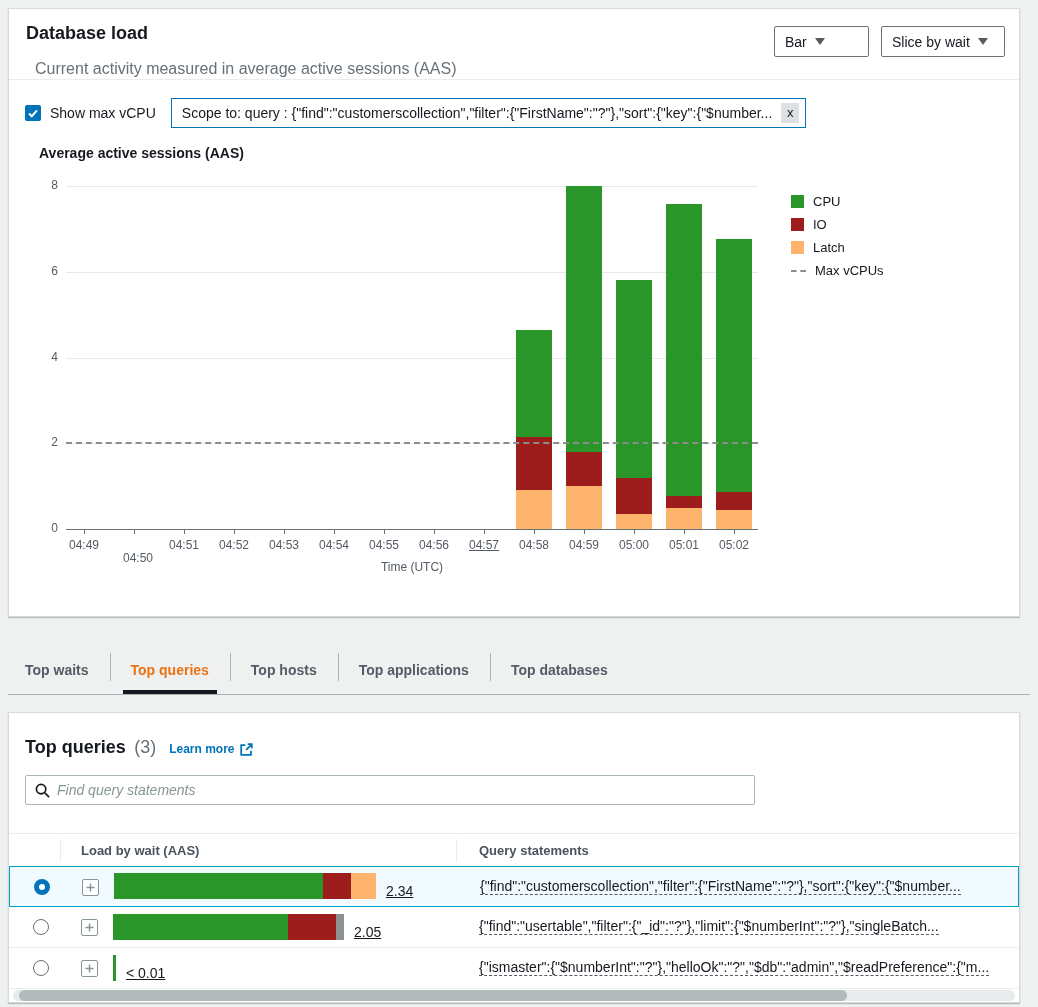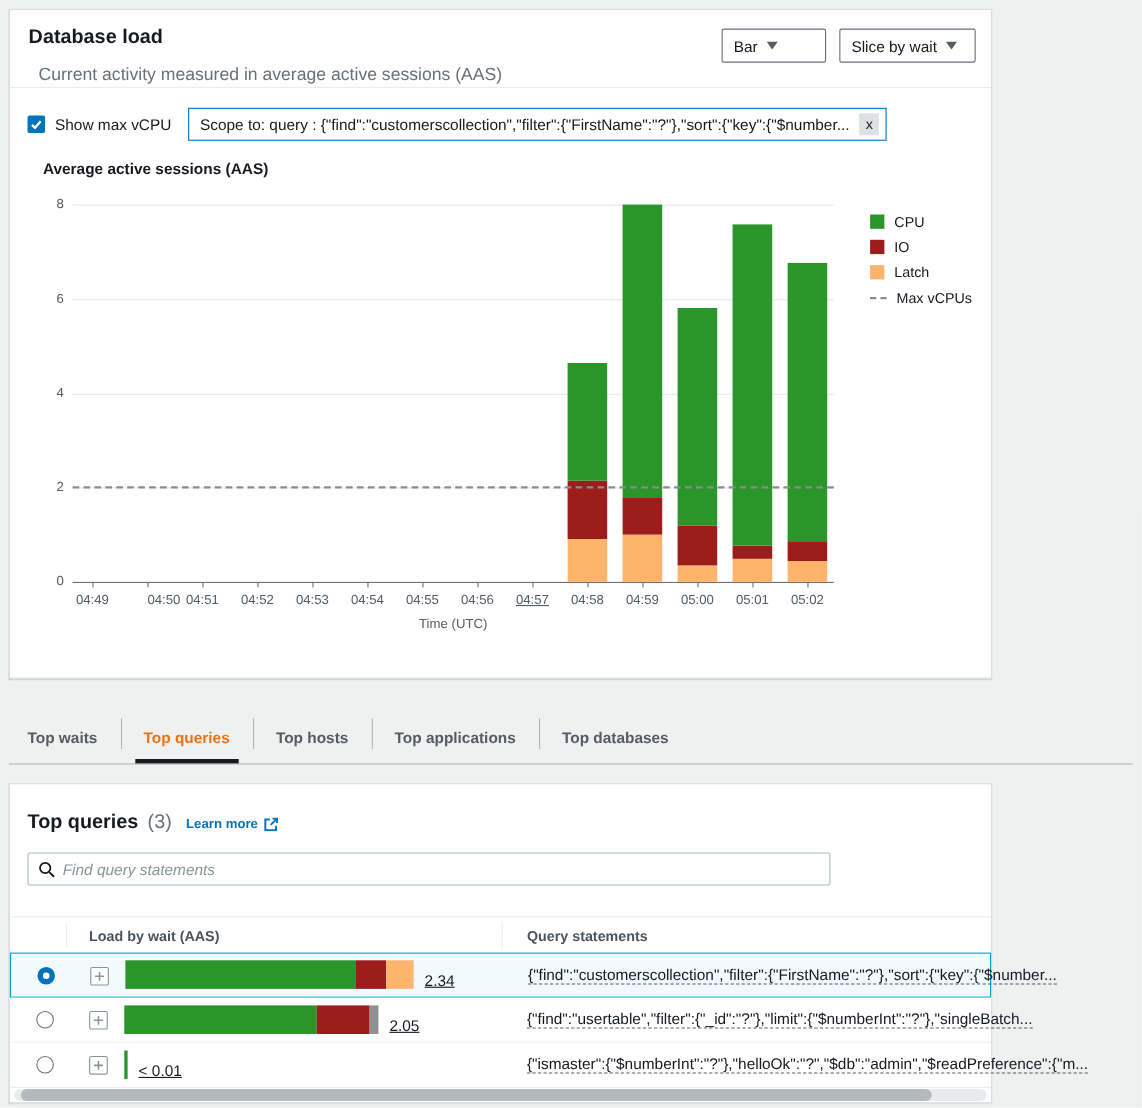--- a/index.html
+++ b/index.html
@@ -1,21 +1,21 @@
 <!DOCTYPE html>
 <html><head>
 <meta charset="utf-8">
 <style>
   html,body{margin:0;padding:0;}
   body{
     width:1038px;height:1007px;position:relative;overflow:hidden;
     background:#eff1f1;color:#16191f;
     font-family:"Liberation Sans",sans-serif;
   }
-  .panel{position:absolute;left:8px;width:894px;background:#fff;
+  .panel{position:absolute;left:8px;width:1012px;background:#fff;
     border:1px solid #d5dbdb;box-shadow:0 1px 1px 0 rgba(0,28,36,.25);box-sizing:border-box;}
   .panel-load{top:8px;height:609px;}
   .panel-queries{top:712px;height:291px;}
 
   
   .pl-title{position:absolute;left:17px;top:14px;font-size:18px;font-weight:700;margin:0;}
   .pl-sub{position:absolute;left:17px;top:42px;font-size:16px;color:#687078;margin:9px;}
   .head-controls{position:absolute;right:14px;top:17px;display:flex;gap:12px;}
   .select{height:31px;background:#fff;border:1px solid #687078;border-radius:2px;
     font-family:inherit;font-size:14px;color:#16191f;display:flex;align-items:center;
@@ -141,21 +141,21 @@
       <div class="ylab" style="top: 249.25px;">2</div>
       <div class="gridline" style="top: 171.5px;"></div>
       <div class="ylab" style="top: 163.5px;">4</div>
       <div class="gridline" style="top: 85.75px;"></div>
       <div class="ylab" style="top: 77.75px;">6</div>
       <div class="gridline" style="top: 0px;"></div>
       <div class="ylab" style="top: -8px;">8</div>
       <div class="xtick" style="left: 18px;"></div>
       <div class="xlab" style="left: -7px;">04:49</div>
       <div class="xtick" style="left: 68px;"></div>
-      <div class="xlab" style="left: 58px;">04:50</div>
+      <div class="xlab" style="left: 47px; margin-top: 13px;">04:50</div>
       <div class="xtick" style="left: 118px;"></div>
       <div class="xlab" style="left: 93px;">04:51</div>
       <div class="xtick" style="left: 168px;"></div>
       <div class="xlab" style="left: 143px;">04:52</div>
       <div class="xtick" style="left: 218px;"></div>
       <div class="xlab" style="left: 193px;">04:53</div>
       <div class="xtick" style="left: 268px;"></div>
       <div class="xlab" style="left: 243px;">04:54</div>
       <div class="xtick" style="left: 318px;"></div>
       <div class="xlab" style="left: 293px;">04:55</div>

